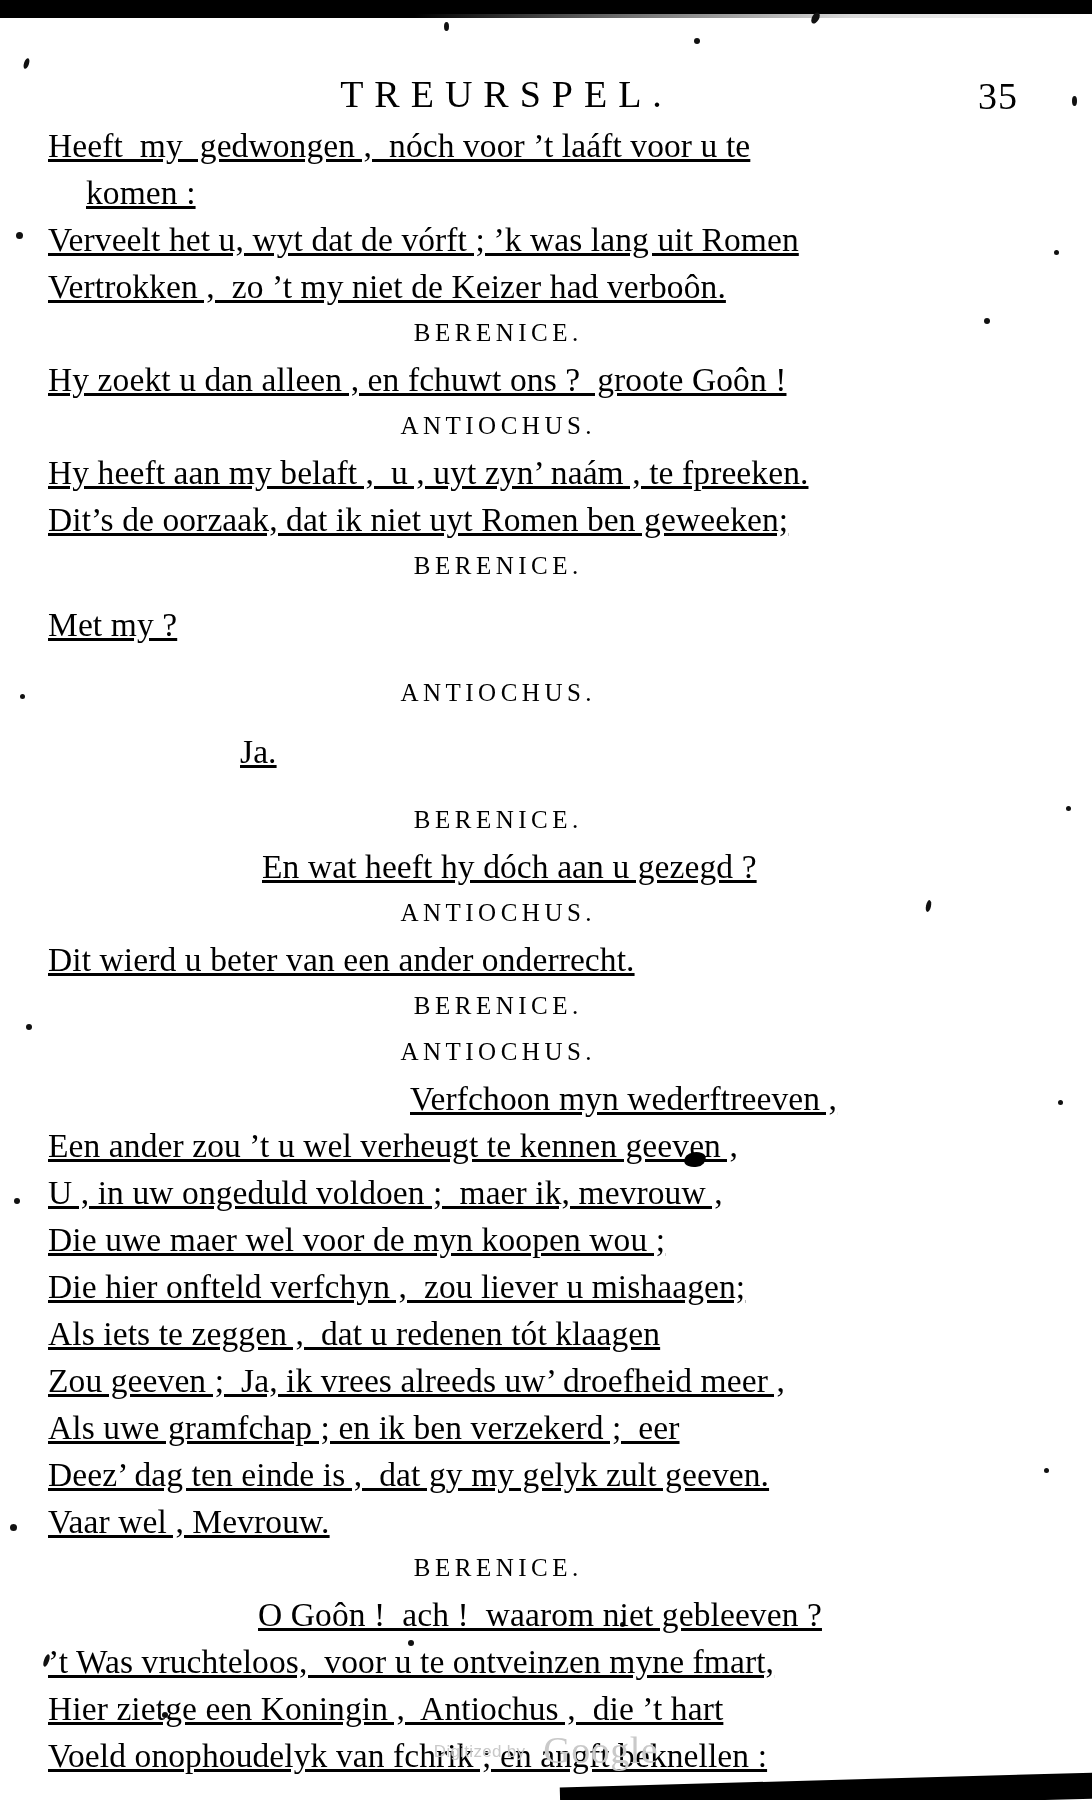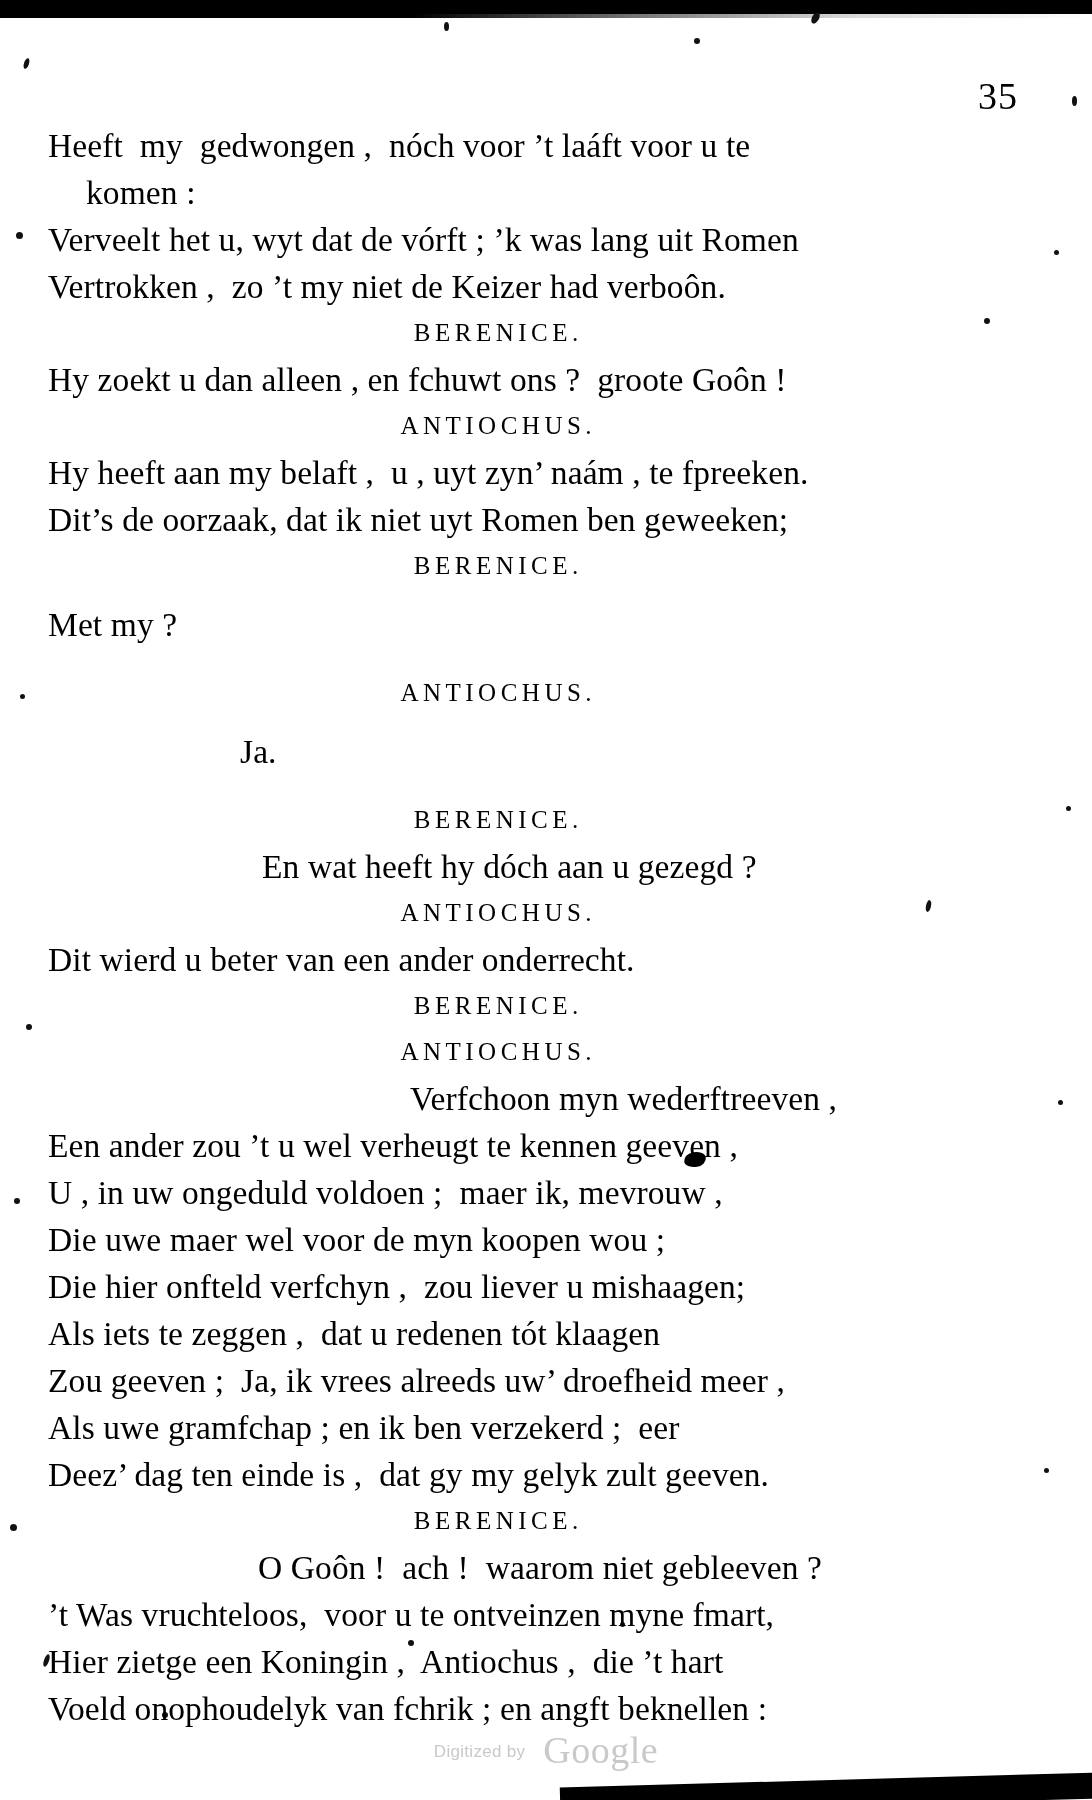--- a/index.html
+++ b/index.html
@@ -83,20 +83,21 @@
     font-size: 38px;
     letter-spacing: 1px;
   }
 
   .line {
     font-size: 33.5px;
     line-height: 47px;
     white-space: pre-wrap;
     padding-left: 48px;
     letter-spacing: 0.1px;
+    text-decoration: underline;
   }
 
   .speaker {
     font-size: 25px;
     line-height: 46px;
     text-align: center;
     letter-spacing: 4.5px;
     text-indent: 4.5px;
     padding-right: 100px;
   }
@@ -157,20 +158,21 @@
   <div class="speck" style="left:10px;top:1524px;width:7px;height:7px"></div>
   <div class="speck" style="left:44px;top:1654px;width:5px;height:13px;transform:rotate(20deg)"></div>
   <div class="speck" style="left:408px;top:1640px;width:6px;height:6px"></div>
   <div class="speck" style="left:620px;top:1622px;width:5px;height:5px"></div>
   <div class="speck" style="left:162px;top:1712px;width:6px;height:6px"></div>
   <div class="inkblot"></div>
 
   <div class="content">
 
     <div class="header">
+      <div class="running-title">TREURSPEL.</div>
       <div class="folio">35</div>
     </div>
 
     <div class="line">Heeft  my  gedwongen ,  nóch voor ’t laáft voor u te</div>
     <div class="line ind-1">komen :</div>
     <div class="line">Verveelt het u, wyt dat de vórft ; ’k was lang uit Romen</div>
     <div class="line">Vertrokken ,  zo ’t my niet de Keizer had verboôn.</div>
 
     <div class="speaker">BERENICE.</div>
     <div class="line">Hy zoekt u dan alleen , en fchuwt ons ?  groote Goôn !</div>
@@ -200,20 +202,21 @@
     <div class="speaker">ANTIOCHUS.</div>
     <div class="line ind-versch">Verfchoon myn wederftreeven ,</div>
     <div class="line">Een ander zou ’t u wel verheugt te kennen geeven ,</div>
     <div class="line">U , in uw ongeduld voldoen ;  maer ik, mevrouw ,</div>
     <div class="line">Die uwe maer wel voor de myn koopen wou ;</div>
     <div class="line">Die hier onfteld verfchyn ,  zou liever u mishaagen;</div>
     <div class="line">Als iets te zeggen ,  dat u redenen tót klaagen</div>
     <div class="line">Zou geeven ;  Ja, ik vrees alreeds uw’ droefheid meer ,</div>
     <div class="line">Als uwe gramfchap ; en ik ben verzekerd ;  eer</div>
     <div class="line">Deez’ dag ten einde is ,  dat gy my gelyk zult geeven.</div>
+    <div class="line">Vaar wel , Mevrouw.</div>
 
     <div class="speaker">BERENICE.</div>
     <div class="line ind-ogoon">O Goôn !  ach !  waarom niet gebleeven ?</div>
     <div class="line">’t Was vruchteloos,  voor u te ontveinzen myne fmart,</div>
     <div class="line">Hier zietge een Koningin ,  Antiochus ,  die ’t hart</div>
     <div class="line">Voeld onophoudelyk van fchrik ; en angft beknellen :</div>
 
   </div>
 
   <div class="watermark">

